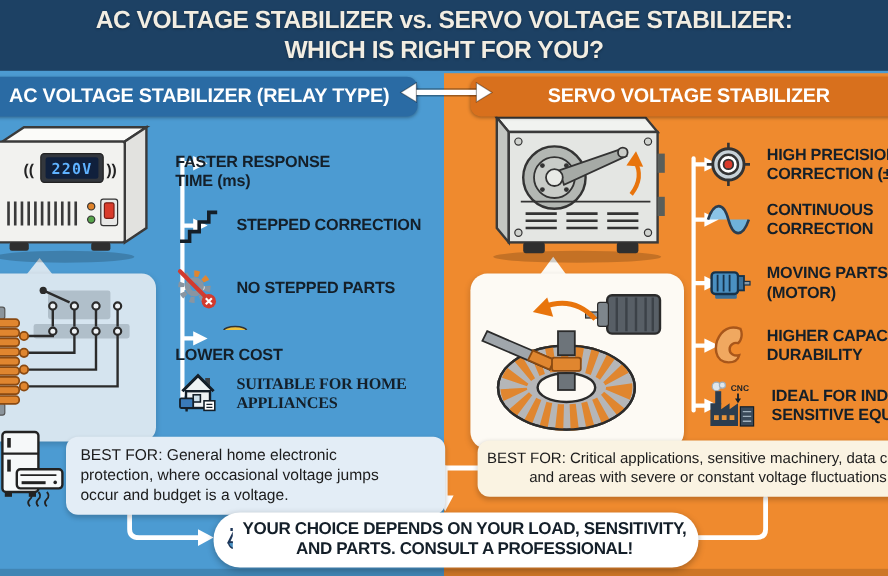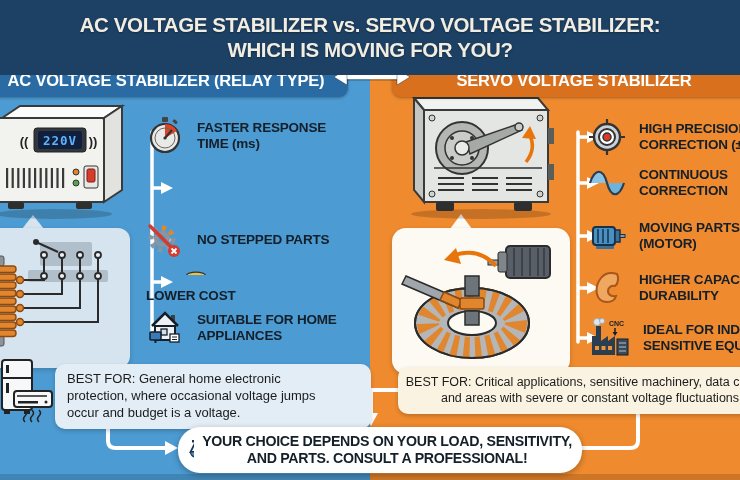--- a/index.html
+++ b/index.html
@@ -1,40 +1,40 @@
 <!DOCTYPE html>
 <html><head>
 <meta charset="utf-8">
 <style>
   html,body{margin:0;padding:0;background:#333;}
   .stage{position:relative;width:740px;height:480px;overflow:hidden;
          font-family:"Liberation Sans",sans-serif;background:#4c9bd2;}
   
-  .hdr{position:absolute;left:0;top:0;width:740px;height:75px;background:#1d4164;
+  .hdr{position:absolute;left:0;top:0;width:740px;height:59px;background:#1d4164;
        display:flex;flex-direction:column;justify-content:center;align-items:center;z-index:8;}
   .hdr div{color:#f2ede2;font-weight:bold;font-size:20.5px;letter-spacing:-0.4px;
            line-height:1.18;text-shadow:0 1px 2px rgba(0,0,0,.35);white-space:nowrap;}
   
   .col-left{position:absolute;left:0;top:61px;width:370px;height:419px;background:#4c9bd2;}
   .col-right{position:absolute;left:370px;top:61px;width:370px;height:419px;background:#ef8a2e;}
   .col-left::after,.col-right::after{content:"";position:absolute;left:0;bottom:0;width:100%;height:6px;background:rgba(0,0,0,.14);}
   
   .pill{position:absolute;top:64px;height:33px;border-radius:9px;display:flex;align-items:center;justify-content:center;
         color:#fff;font-weight:bold;font-size:16.5px;letter-spacing:-0.2px;z-index:6;box-shadow:0 1px 3px rgba(0,0,0,.3);white-space:nowrap;}
   .pill-left{left:-16px;width:364px;background:#2a6ba4;}
   .pill-right{left:392px;width:364px;background:#d8701d;}
   .dblarrow{position:absolute;left:331px;top:65px;z-index:7;}
   
   .feature{position:absolute;display:flex;align-items:center;gap:13px;height:44px;z-index:4;}
   .ftxt{font-weight:bold;font-size:13.5px;line-height:1.18;color:#141f29;letter-spacing:-0.2px;}
   .nowrap{white-space:nowrap;}
   .lf{left:146px;} .rf{left:588px;}
-  .lf1{top:114px;} .lf2{top:166px;} .lf3{top:218px;} .lf4{top:260px;flex-direction:column;} .lf5{top:306px;}
+  .lf1{top:114px;flex-direction:column;} .lf2{top:166px;} .lf3{top:218px;} .lf4{top:260px;flex-direction:column;} .lf5{top:306px;}
   .rf1{top:115px;} .rf2{top:161px;} .rf3{top:214px;} .rf4{top:266px;} .rf5{top:316px;}
-  .w140{width:140px;} .w150{width:150px;} .w145{width:145px;} .w115{width:115px;} .w120{width:120px;} .w170{width:170px;}
+  .w140{width:140px;} .w150{width:150px;font-family:Liberation Serif, serif;} .w145{width:145px;} .w115{width:115px;} .w120{width:120px;} .w170{width:170px;}
   .bracket{position:absolute;z-index:3;}
   .br-left{left:140px;top:116px;} .br-right{left:564px;top:116px;}
   
   .dev-left{position:absolute;left:-8px;top:102px;z-index:3;}
   .dev-right{position:absolute;left:396px;top:94px;z-index:3;}
   .panel{position:absolute;z-index:2;box-shadow:0 2px 5px rgba(0,0,0,.18);}
   .panel-left{left:-12px;top:228px;width:142px;height:140px;background:#d5e4ef;border-radius:12px;}
   .panel-right{left:392px;top:228px;width:178px;height:146px;background:#fdfaf4;border-radius:14px;}
   .tip{position:absolute;width:0;height:0;border-left:11px solid transparent;border-right:11px solid transparent;z-index:2;}
   .tip-left{left:22px;top:215px;border-bottom:14px solid #d5e4ef;}
@@ -55,21 +55,21 @@
   .appl{position:absolute;z-index:3;}
   .appl-fridge{left:-6px;top:358px;} .appl-ac{left:12px;top:389px;}
 </style>
 </head>
 <body>
 
 <div class="stage">
 
   <div class="hdr">
     <div>AC VOLTAGE STABILIZER vs. SERVO VOLTAGE STABILIZER:</div>
-    <div>WHICH IS MOVING FOR YOU?</div>
+    <div>WHICH IS RIGHT FOR YOU?</div>
   </div>
 
   <div class="col-left"></div>
   <div class="col-right"></div>
 
   <div class="pill pill-left">AC VOLTAGE STABILIZER (RELAY TYPE)</div>
   <div class="pill pill-right">SERVO VOLTAGE STABILIZER</div>
 
   <svg class="dblarrow" width="82" height="24">
     <line x1="14" y1="12" x2="68" y2="12" stroke="rgba(0,0,0,.35)" stroke-width="7"></line>
@@ -249,20 +249,26 @@
       <rect x="27" y="4" width="5" height="3" rx="1" fill="#444" transform="rotate(42 29 5)"></rect>
       <circle cx="19" cy="22" r="14" fill="#e9e9e7" stroke="#333" stroke-width="2.2"></circle>
       <path d="M19,22 L19,8 A14,14 0 0 1 31,15 Z" fill="#e04427"></path>
       <circle cx="19" cy="22" r="10" fill="none" stroke="#666" stroke-width="1"></circle>
       <line x1="19" y1="22" x2="26" y2="14" stroke="#333" stroke-width="2"></line>
       <circle cx="19" cy="22" r="1.6" fill="#333"></circle>
     </svg>
     <div class="ftxt w140">FASTER RESPONSE TIME (ms)</div>
   </div>
 
+  <div class="feature lf lf2">
+    <svg width="38" height="38">
+      <path d="M4,32 H12 V24 H20 V16 H28 V8 H35" stroke="#141f29" stroke-width="3" fill="none"></path>
+    </svg>
+    <div class="ftxt nowrap">STEPPED CORRECTION</div>
+  </div>
 
   <div class="feature lf lf3">
     <svg width="38" height="38">
       <circle cx="16" cy="18" r="8" fill="#8995a1"></circle>
       <circle cx="16" cy="18" r="11" fill="none" stroke="#8995a1" stroke-width="5" stroke-dasharray="4 4.5"></circle>
       <path d="M16,7 A11,11 0 0 1 27,18" stroke="#e0862f" stroke-width="5" fill="none" stroke-dasharray="4 4.5"></path>
       <circle cx="16" cy="18" r="3.5" fill="#4c9bd2"></circle>
       <line x1="4" y1="5" x2="30" y2="31" stroke="#d23b2f" stroke-width="3.5" stroke-linecap="round"></line>
       <circle cx="28" cy="30" r="6" fill="#d23b2f"></circle>
       <path d="M25.5,27.5 L30.5,32.5 M30.5,27.5 L25.5,32.5" stroke="#fff" stroke-width="1.8"></path>

